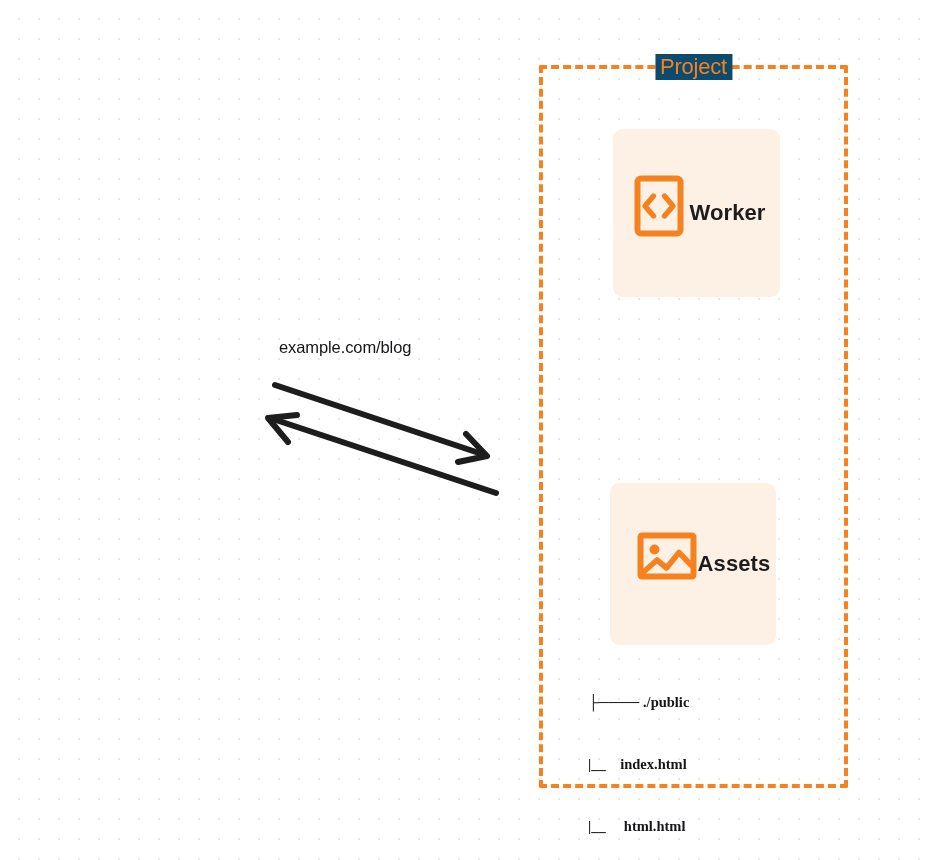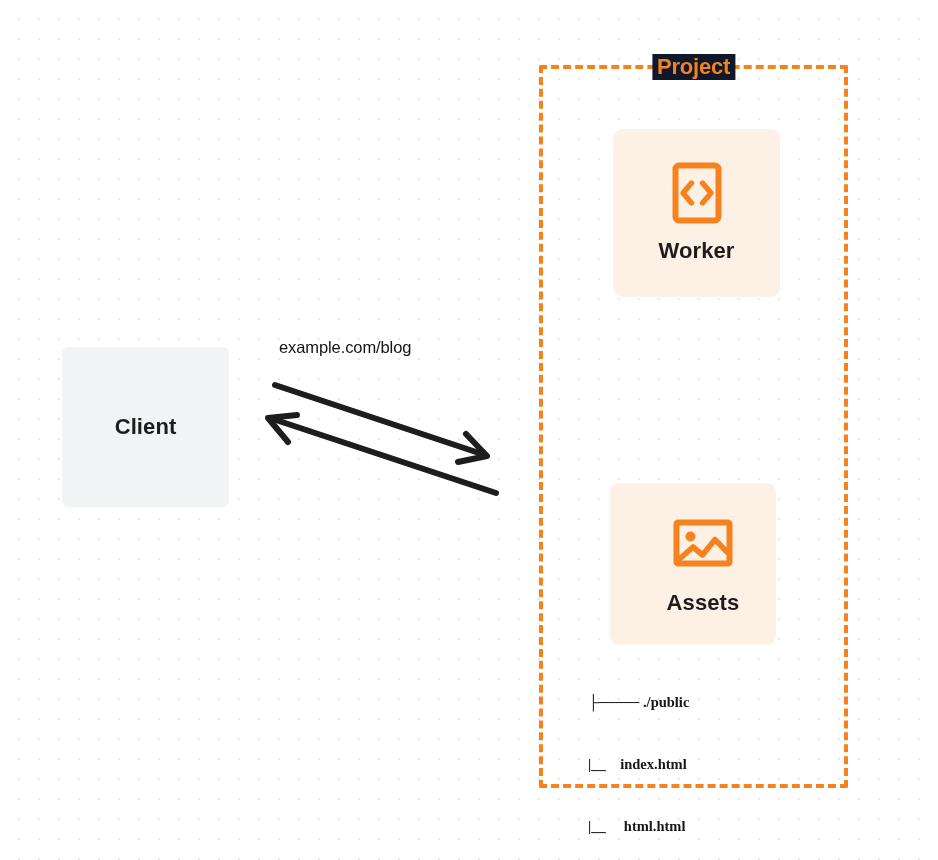--- a/index.html
+++ b/index.html
@@ -77,37 +77,36 @@
     width: 309px;
     height: 723px;
     border: 4px dashed #f6821f;
     border-radius: 2px;
   }
   .project-title {
     position: absolute;
     left: 50%;
     top: -2px;
     transform: translate(-50%, -50%);
-    background: #0f172a;
+    background: #0c4a6e;
     padding: 0 5px;
     font-size: 22px;
-    font-weight: 700;
+    font-weight: 400;
     color: #f6821f;
     white-space: nowrap;
     letter-spacing: -0.2px;
     text-align: right;
   }
 
   
   .service-card {
     position: absolute;
     background: #fdf1e6;
     border-radius: 9px;
     display: flex;
-    flex-direction: column;
     align-items: center;
     justify-content: center;
   }
   .card-worker {
     left: 613px;
     top: 129px;
     width: 167px;
     height: 168px;
   }
   .card-assets {
@@ -146,23 +145,20 @@
   }
   .tree-line { display: block; font-family: Liberation Serif, serif; }
   .tree-line.root { text-align: left; }
   .tree-line.child { }
 </style>
 </head>
 <body>
 
 <div id="canvas">
 
-  <div class="client-node">
-    <span class="client-label">Client</span>
-  </div>
 
   <div class="edge-label">example.com/blog</div>
 
   <svg class="arrows-layer" viewBox="0 0 938 860" width="938" height="860" xmlns="http://www.w3.org/2000/svg">
 
     <g>
       <line x1="275" y1="385" x2="479" y2="453" stroke="#1d1d1d" stroke-width="6" stroke-linecap="round"></line>
       <polyline points="466,434 487,456 458,462" fill="none" stroke="#1d1d1d" stroke-width="6" stroke-linecap="round" stroke-linejoin="round"></polyline>
     </g>
 

